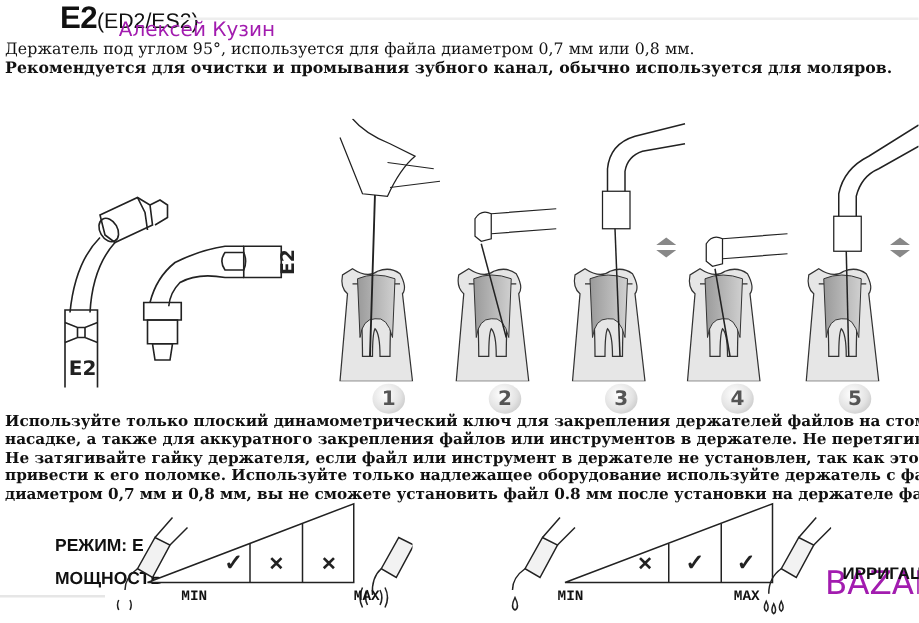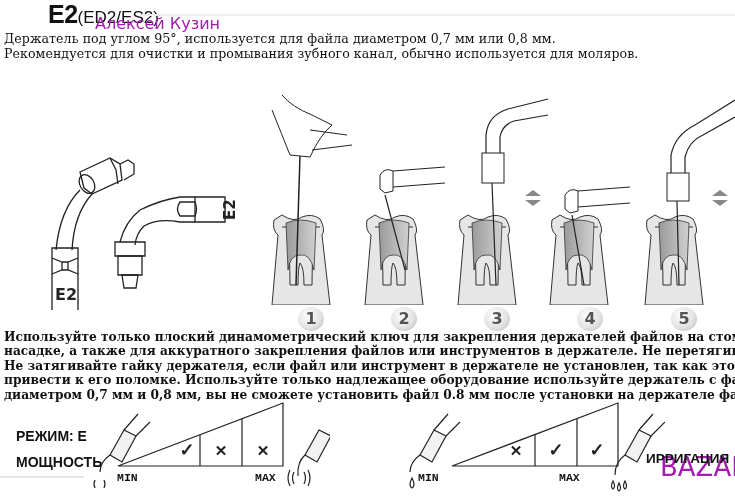--- a/index.html
+++ b/index.html
@@ -6,38 +6,38 @@
   body { width:735px; height:498px; position:relative; overflow:hidden; font-family:"DejaVu Serif", serif; color:#111; }
   .abs { position:absolute; }
   .title { left:4px; top:0px; font-family:Liberation Sans, sans-serif;margin-left:44px; }
   .title .big { font-size:25px; font-weight:bold; letter-spacing:-0.5px; }
   .title .small { font-size:17px; }
   .title-rule { left:140px; top:14px; width:595px; height:2px; background:#eeeeee; }
   .desc { left:4px; font-size:12.6px; line-height:15px; white-space:nowrap; letter-spacing:0.05px;text-align:right; }
   .instr { left:4px; top:330px; font-size:12.2px; line-height:14.4px; white-space:nowrap; font-weight:bold; }
   .instr div { white-space:nowrap; }
   .step-badge { width:26px; height:24px; border-radius:50%; background:radial-gradient(circle at 40% 35%, #ffffff 0%, #e3e3e3 55%, #b8b8b8 100%); font-family:"DejaVu Sans", sans-serif; font-weight:bold; color:#555; font-size:16px; text-align:center; line-height:24px; }
-  .label-sans { font-family:"Liberation Sans", sans-serif; font-weight:bold; }
+  .label-sans { font-family:"Liberation Sans", sans-serif; font-weight:bold;margin-left:28px; }
   .mode-label { left:16px; top:428px; font-size:14px; }
   .power-label { left:16px; top:454px; font-size:14px;text-align:right; }
   .minmax { font-size:11.5px;font-family:Liberation Mono, monospace; }
   .irrig { left:646px; top:451px; font-size:13.5px; }
   .watermark { color:#a21caf; font-family:"DejaVu Sans", sans-serif; font-weight:normal; }
 </style>
 </head>
 <body>
 
 <div class="abs title">
   <span class="big">E2</span><span class="small">(ED2/ES2)</span>
 </div>
 <div class="abs title-rule"></div>
 <div class="abs watermark" style="left:95px;top:14px;font-size:16px;">Алексей Кузин</div>
 
 <div class="abs desc" style="top:31px;">Держатель под углом 95°, используется для файла диаметром 0,7 мм или 0,8 мм.</div>
-<div class="abs desc" style="top:46px;">Рекомендуется для очистки и промывания зубного канал, обычно используется для моляров.</div>
+<div class="abs desc" style="top:46px;font-weight:bold;">Рекомендуется для очистки и промывания зубного канал, обычно используется для моляров.</div>
 
 <svg class="abs" style="left:40px;top:150px;" width="200" height="160" viewBox="0 0 200 160">
   <g fill="none" stroke="#222" stroke-width="1.3">
 
     <path d="M40 22 L70 8 L80 14 L82 30 L52 44 L44 38 Z"></path>
     <path d="M70 8 L76 20 L78 34"></path>
     <path d="M80 14 L88 10 L94 14 L94 24 L84 30"></path>
     <ellipse cx="47" cy="34" rx="7" ry="10" transform="rotate(-30 47 34)"></ellipse>
 
     <path d="M40 40 Q20 60 16 100"></path>

